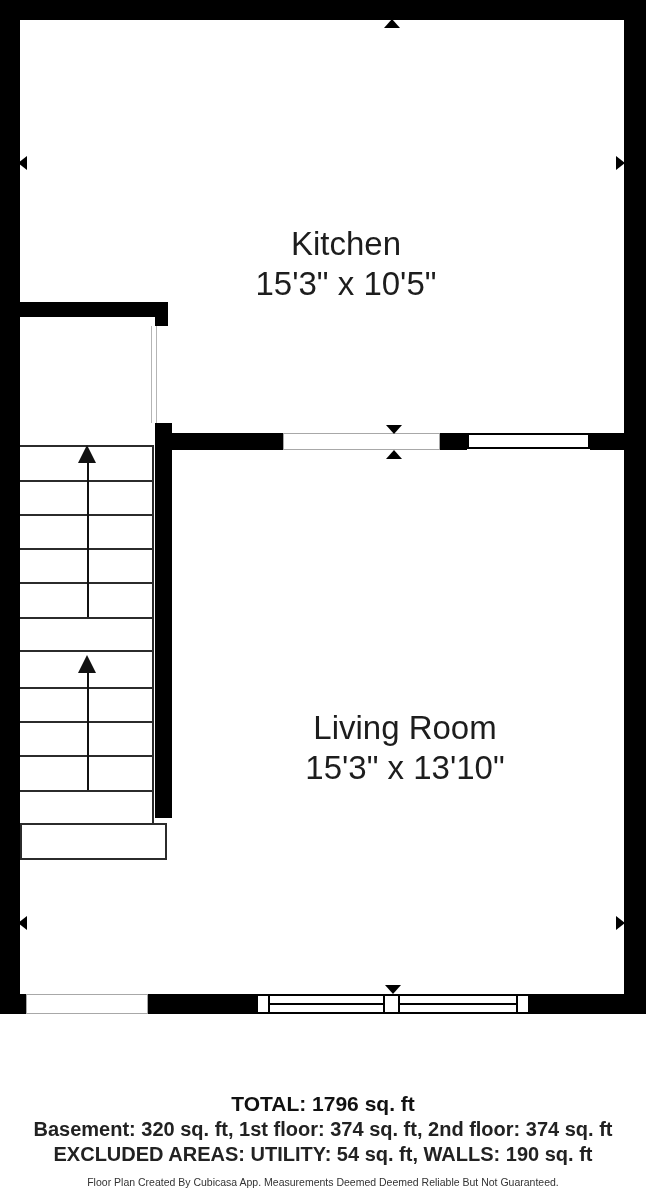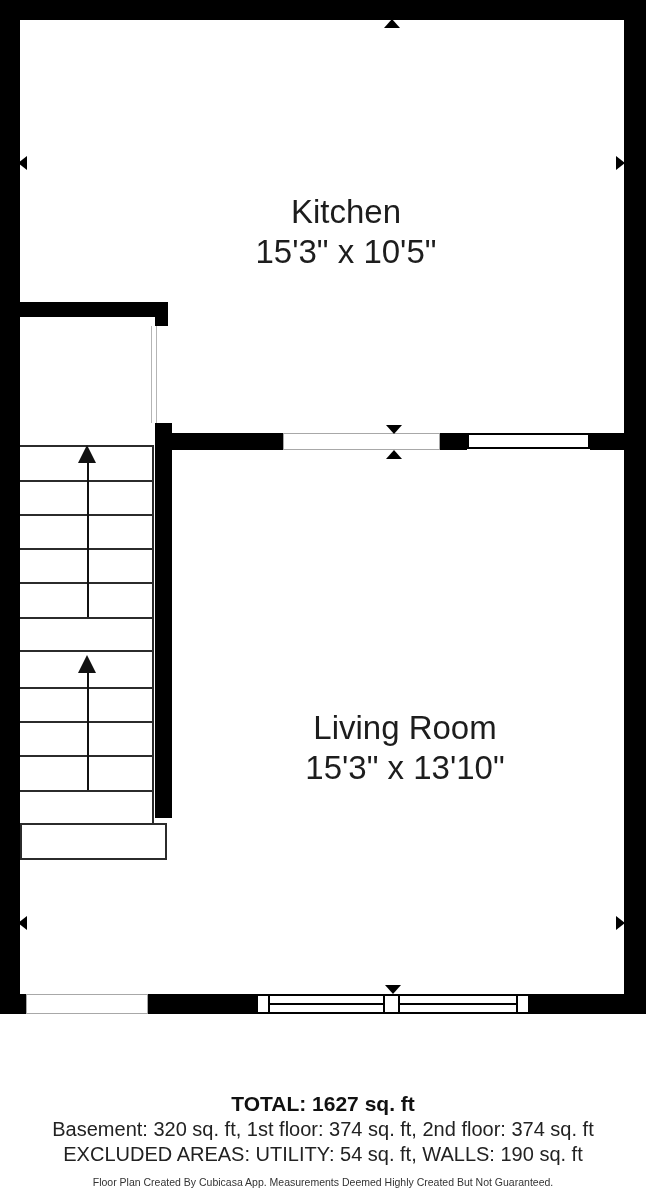--- a/index.html
+++ b/index.html
@@ -21,21 +21,21 @@
               border-right:9px solid transparent;border-bottom:18px solid #111;}
   .tri{position:absolute;width:0;height:0;}
   .tri-left {border-top:7px solid transparent;border-bottom:7px solid transparent;border-right:9px solid #000;}
   .tri-right{border-top:7px solid transparent;border-bottom:7px solid transparent;border-left:9px solid #000;}
   .tri-up   {border-left:8px solid transparent;border-right:8px solid transparent;border-bottom:9px solid #000;}
   .tri-down {border-left:8px solid transparent;border-right:8px solid transparent;border-top:9px solid #000;}
   .room-label{position:absolute;transform:translateX(-50%);text-align:center;
               font-size:33px;line-height:40px;color:#1d1d1d;white-space:nowrap;}
   .footer{position:absolute;left:0;top:1091px;width:646px;text-align:center;color:#222;}
   .footer .total{font-size:21px;line-height:26px;font-weight:bold;color:#111;}
-  .footer .line{font-size:20px;line-height:25px;}
+  .footer .line{font-size:20px;line-height:25px;font-weight:bold;}
   .footer .disclaimer{font-size:10.5px;line-height:13px;margin-top:9px;color:#333;}
 </style>
 </head>
 <body>
 
 <div class="canvas">
   <div class="plan">
 
     <div class="wall" style="left:0;top:0;width:646px;height:20px;"></div>
     <div class="wall" style="left:0;top:0;width:20px;height:1014px;"></div>
@@ -93,29 +93,29 @@
 
     <div class="tri tri-left" style="left:18px;top:156px;"></div>
     <div class="tri tri-up" style="left:384px;top:19px;"></div>
     <div class="tri tri-right" style="left:616px;top:156px;"></div>
     <div class="tri tri-down" style="left:386px;top:425px;"></div>
     <div class="tri tri-up" style="left:386px;top:450px;"></div>
     <div class="tri tri-left" style="left:18px;top:916px;"></div>
     <div class="tri tri-right" style="left:616px;top:916px;"></div>
     <div class="tri tri-down" style="left:385px;top:985px;"></div>
 
-    <div class="room-label" style="left:346px;top:192px;">
+    <div class="room-label" style="left:346px;top:224px;">
       <div>Kitchen</div>
       <div>15'3" x 10'5"</div>
     </div>
     <div class="room-label" style="left:405px;top:708px;">
       <div>Living Room</div>
       <div>15'3" x 13'10"</div>
     </div>
   </div>
 
   <div class="footer">
-    <div class="total">TOTAL: 1627 sq. ft</div>
+    <div class="total">TOTAL: 1796 sq. ft</div>
     <div class="line">Basement: 320 sq. ft, 1st floor: 374 sq. ft, 2nd floor: 374 sq. ft</div>
     <div class="line">EXCLUDED AREAS: UTILITY: 54 sq. ft, WALLS: 190 sq. ft</div>
-    <div class="disclaimer">Floor Plan Created By Cubicasa App. Measurements Deemed Highly Created But Not Guaranteed.</div>
+    <div class="disclaimer">Floor Plan Created By Cubicasa App. Measurements Deemed Deemed Reliable But Not Guaranteed.</div>
   </div>
 </div>
 
 </body></html>

